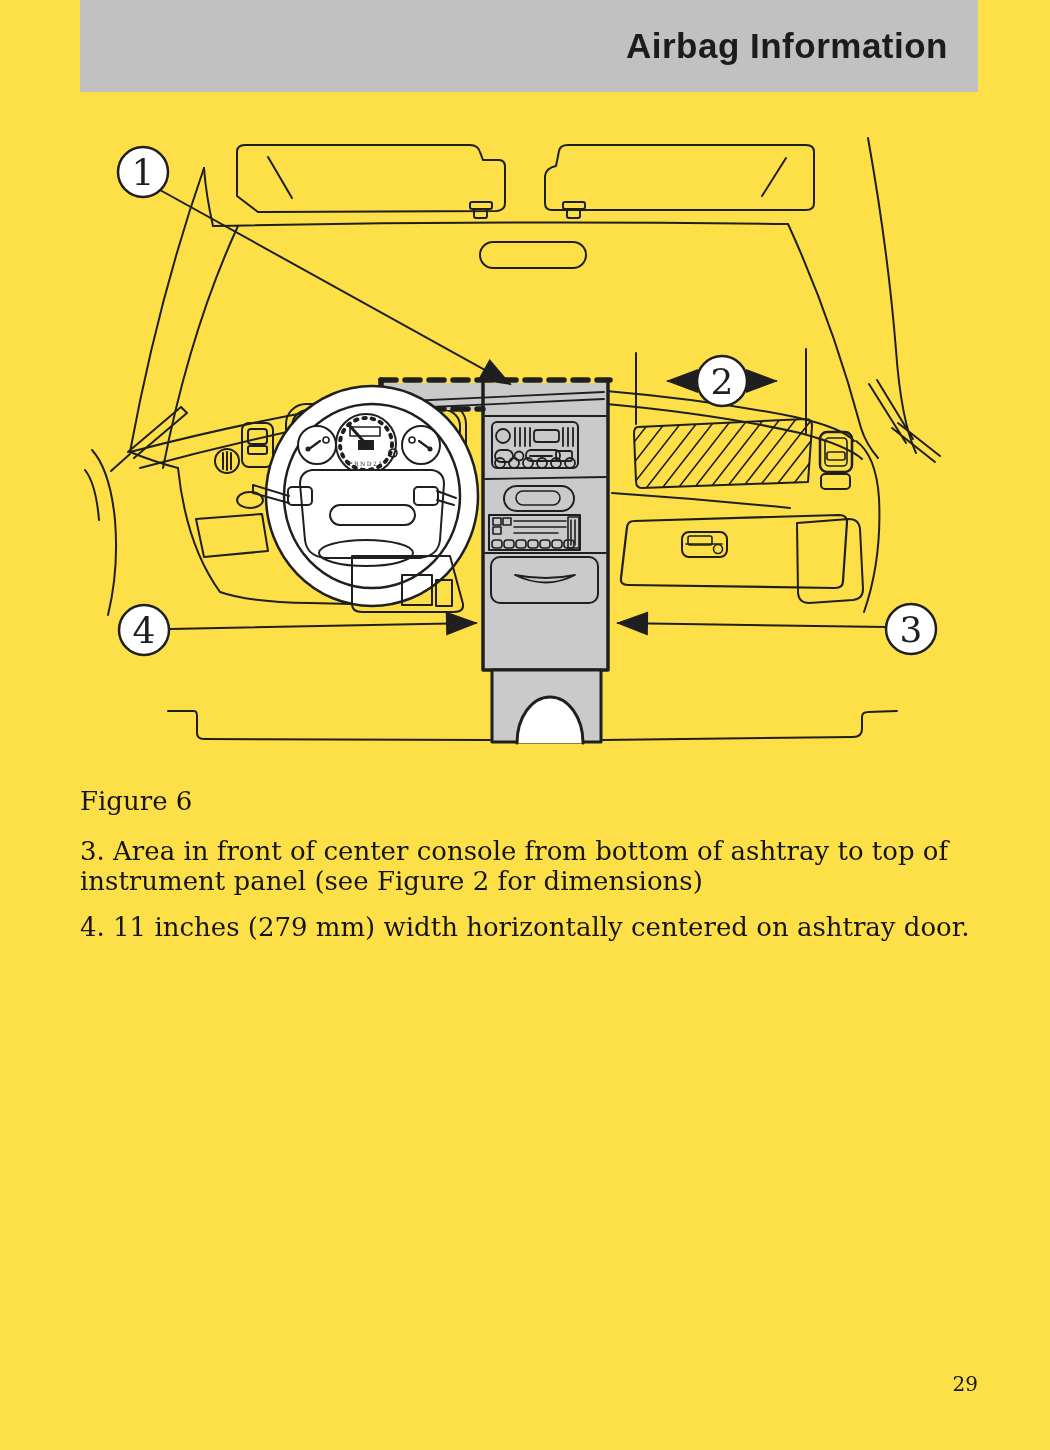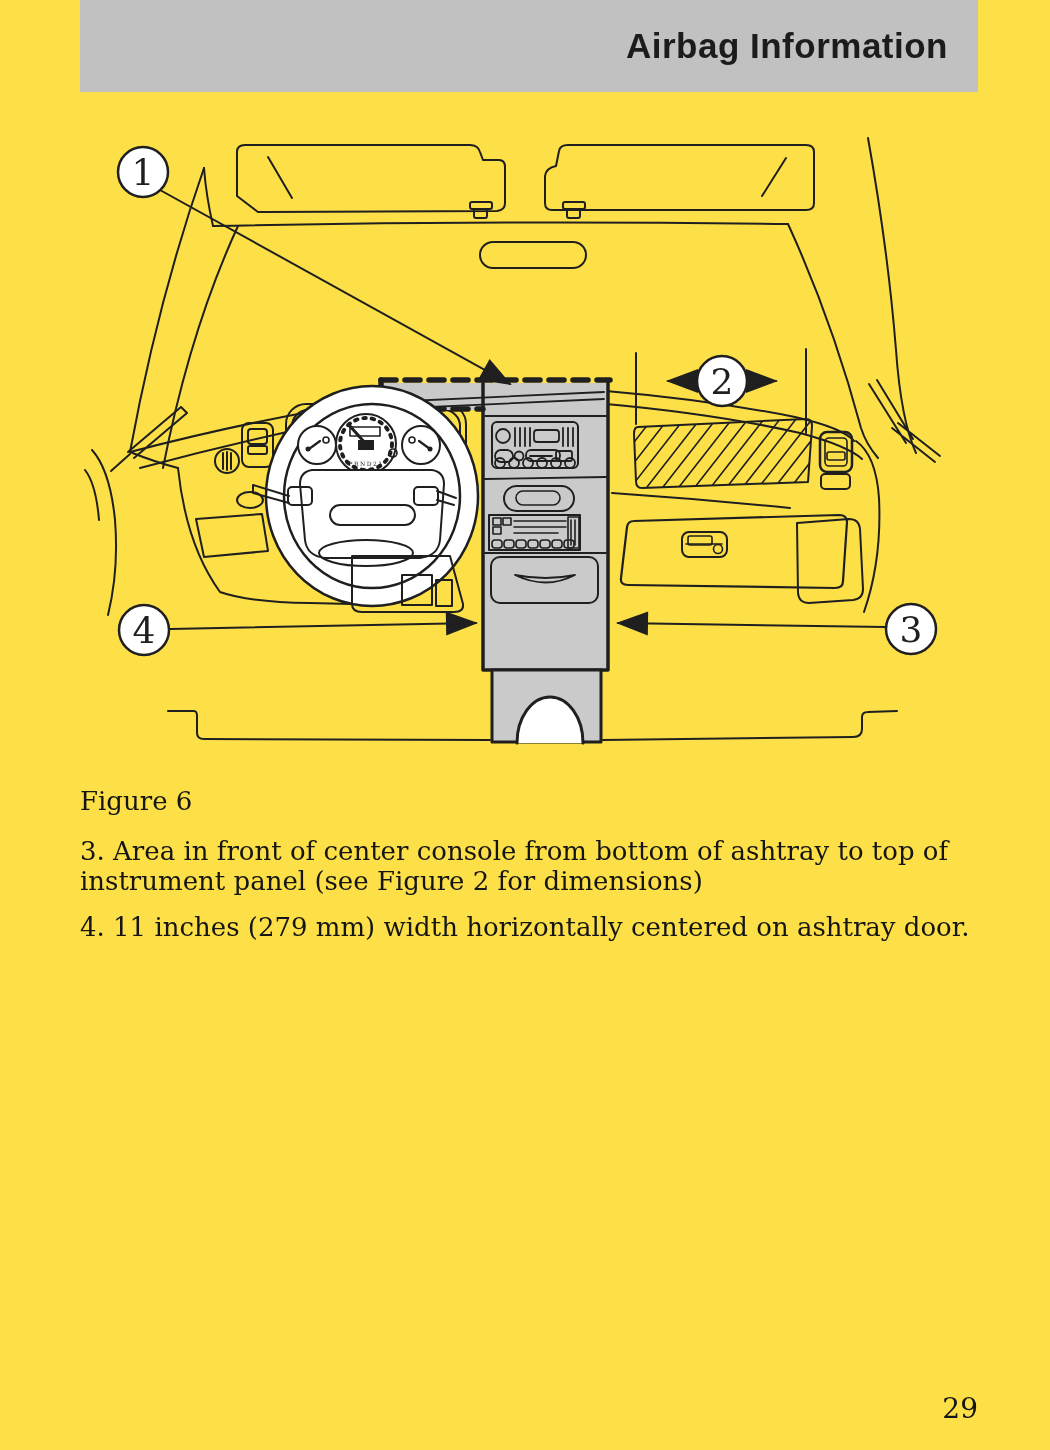--- a/index.html
+++ b/index.html
@@ -8,21 +8,21 @@
   .header-bar{position:absolute;left:80px;top:0;width:898px;height:92px;
         display:flex;align-items:center;justify-content:flex-end;
         padding-right:30px;box-sizing:border-box;
         font-family:"Liberation Sans",sans-serif;font-weight:bold;font-size:35px;
         letter-spacing:0.5px;color:#1c1c1c;}
   .fig{position:absolute;left:60px;top:118px;width:920px;height:650px;}
   .copy{position:absolute;left:80px;top:762px;width:908px;font-size:26px;line-height:30px;margin-top:24px;}
   .copy p{margin:0 0 16px 0;}
   .copy p.caption{margin-bottom:20px;}
   .copy b{font-weight:bold;}
-  .pagenum{position:absolute;top:1372px;right:72px;font-size:28px;margin-top:20px;}
+  .pagenum{position:absolute;top:1372px;right:72px;font-size:20px;}
   svg text{font-family:"DejaVu Serif",serif;}
 </style>
 </head>
 <body>
 
 <div class="page">
 
   <div class="header-bar" style="background: rgb(193, 193, 193);">
     <span>Airbag Information</span>
   </div>

